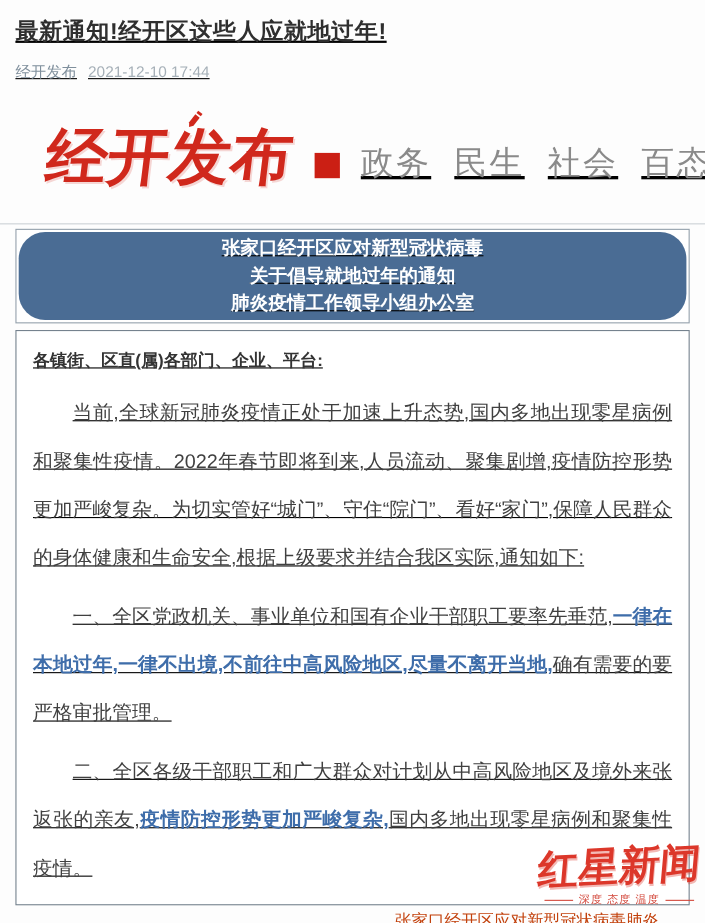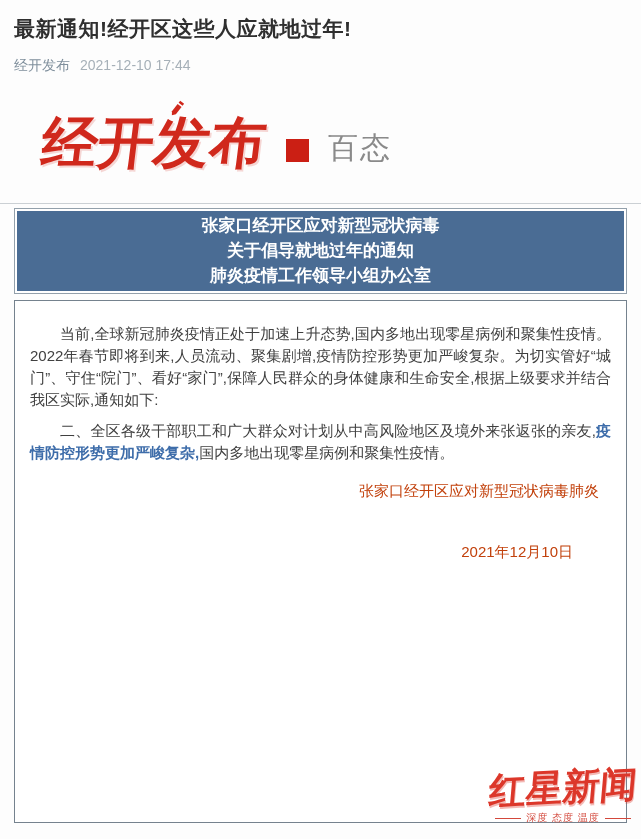--- a/index.html
+++ b/index.html
@@ -2,21 +2,21 @@
 <html><head>
 <meta charset="utf-8">
 <style>
   * { box-sizing: border-box; }
   html, body { margin: 0; padding: 0; }
   body {
     width: 641px; height: 839px;
     background: #ffffff;
     font-family: "Liberation Sans", "DejaVu Sans", sans-serif;
   }
-  .page { position: relative; width: 641px; height: 839px; overflow: hidden; background: #fdfdfd; }
+  .page { position: relative; width: 641px; height: 839px; overflow: hidden; background: #fdfdfd; text-decoration: underline; }
 
   
   .title {
     margin: 14px 18px 0 14px;
     font-size: 21px; line-height: 30px;
     font-weight: bold; color: #2f2f2f; letter-spacing: 0.5px;
   }
   .byline { margin: 11px 14px 0; font-size: 14px; line-height: 20px; color: #7f8f9c; }
   .byline .time { color: #a6b0b8; margin-left: 10px; text-align: right; }
 
@@ -32,30 +32,30 @@
   .pencil { position: absolute; top: -14px; left: 128px; width: 20px; height: 20px; transform: rotate(28deg); }
   .red-square { width: 23px; height: 23px; background: #cb1f14; margin: 14px 0 0 20px; flex: 0 0 auto; }
   .tagline { display: flex; gap: 21px; margin: 10px 0 0 19px; font-size: 30px; color: #8a8a8a; letter-spacing: 2px; white-space: nowrap; }
 
   .divider { border: none; border-top: 1px solid #cbd0d4; margin: 12px 0 0; }
 
   
   .notice-header-outer { margin: 4px 14px 0; border: 1px solid #93a0ab; background: #ffffff; padding: 2px; }
   .notice-header {
     background: #4a6c94; color: #ffffff; text-align: center;
-    font-weight: bold; font-size: 17px; line-height: 25px; padding: 2px 0 3px;
+    font-weight: bold; font-size: 17px; line-height: 25px; padding: 2px 0 3px; border-radius: 24px;
   }
 
   
   .notice-body {
     margin: 6px 14px 0; border: 1px solid #75828e; background: #ffffff;
     height: 523px; padding: 13px 15px 0; position: relative;
   }
   .salutation { margin: 0; font-size: 15.5px; line-height: 30px; font-weight: bold; color: #333333; }
-  .para { margin: 9px 0 0; font-size: 15px; line-height: 22px; color: #404040; text-indent: 2em; text-align: justify; }
+  .para { margin: 9px 0 0; font-size: 18px; line-height: 44px; color: #404040; text-indent: 2em; text-align: justify; }
   .para .hl { color: #3e6daa; font-weight: bold; }
   .signature { margin-top: 12px; text-align: right; font-size: 15px; line-height: 29px; color: #c2410c; padding-right: 12px; }
   .sig-date { padding-right: 26px; margin-top: 32px; }
 
   
   .watermark { position: absolute; right: -2px; top: 766px; width: 160px; text-align: center; z-index: 5; }
   .wm-name {
     font-size: 37px; font-weight: bold; color: #dc372a; line-height: 44px;
     transform: rotate(-3deg) skewX(-8deg); white-space: nowrap;
     text-shadow: 1px 2px 0 rgba(220,55,42,0.35);
@@ -78,39 +78,44 @@
   <div class="banner">
     <div class="brand">
       <span class="brand-text">经开发布</span>
       <svg class="pencil" viewBox="0 0 24 24">
         <path d="M6 20 L6 9 L12 9 L12 20 L9 24 Z" fill="#d0281c" transform="rotate(10 12 12)"></path>
         <rect x="6" y="4" width="6" height="3" fill="#d0281c" transform="rotate(10 12 12)"></rect>
       </svg>
     </div>
     <div class="red-square"></div>
     <div class="tagline">
+      <span>政务</span>
+      <span>民生</span>
+      <span>社会</span>
       <span>百态</span>
     </div>
 
   </div>
 
   <hr class="divider">
 
   <div class="notice-header-outer">
     <div class="notice-header">
       <div>张家口经开区应对新型冠状病毒</div>
       <div>关于倡导就地过年的通知</div>
       <div>肺炎疫情工作领导小组办公室</div>
     </div>
   </div>
 
   <div class="notice-body">
+    <p class="salutation">各镇街、区直(属)各部门、企业、平台:</p>
 
     <div>
         <p class="para"><span>当前,全球新冠肺炎疫情正处于加速上升态势,国内多地出现零星病例和聚集性疫情。2022年春节即将到来,人员流动、聚集剧增,疫情防控形势更加严峻复杂。为切实管好“城门”、守住“院门”、看好“家门”,保障人民群众的身体健康和生命安全,根据上级要求并结合我区实际,通知如下:</span></p>
+        <p class="para"><span>一、全区党政机关、事业单位和国有企业干部职工要率先垂范,</span><span class="hl">一律在本地过年,一律不出境,不前往中高风险地区,尽量不离开当地,</span><span>确有需要的要严格审批管理。</span></p>
         <p class="para"><span>二、全区各级干部职工和广大群众对计划从中高风险地区及境外来张返张的亲友,</span><span class="hl">疫情防控形势更加严峻复杂,</span><span>国内多地出现零星病例和聚集性疫情。</span></p>
       </div>
 
     <div class="signature">
       <div>张家口经开区应对新型冠状病毒肺炎</div>
       <div class="sig-date">2021年12月10日</div>
     </div>
   </div>
 
   <div class="watermark">

